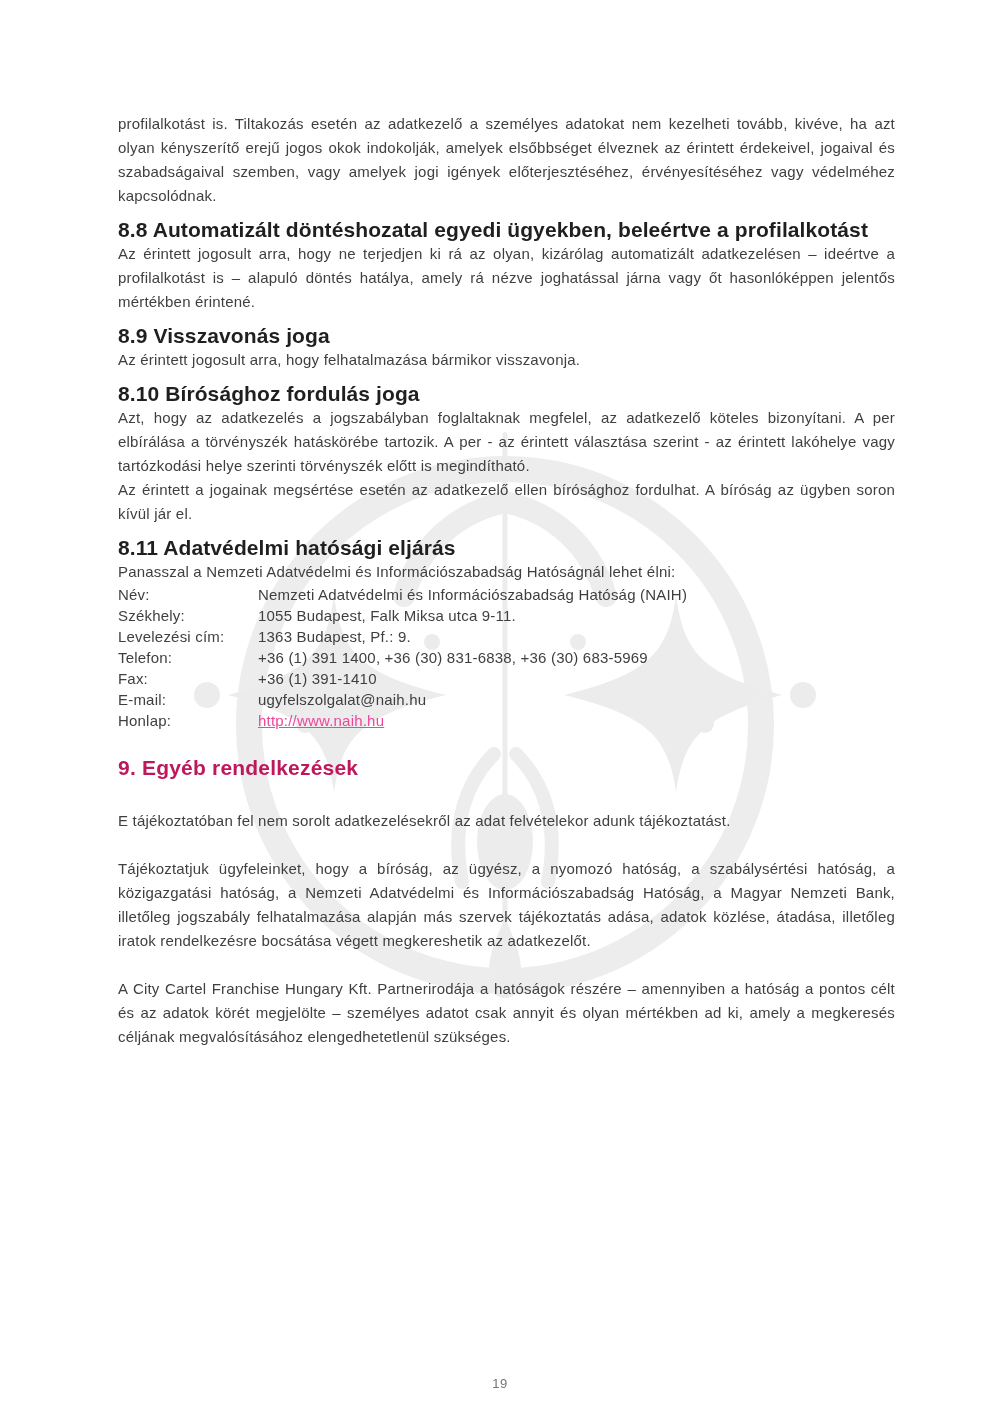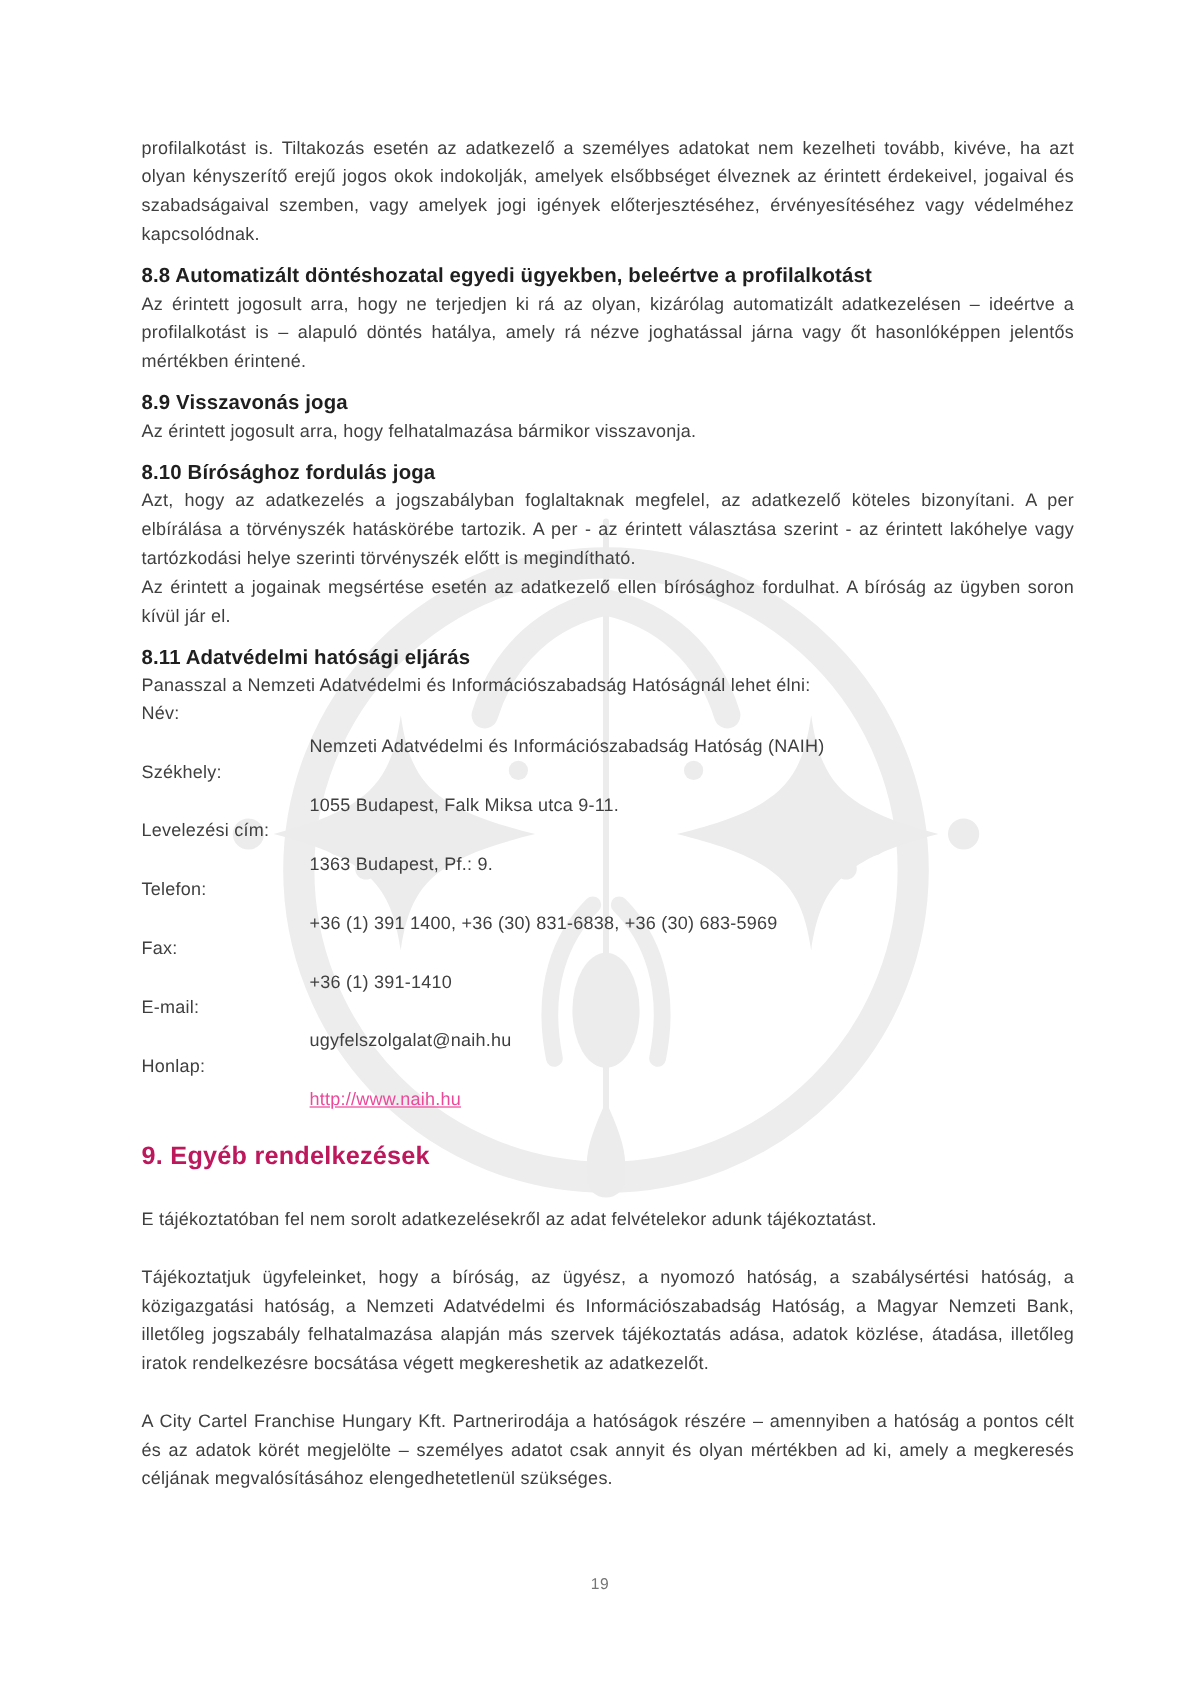--- a/index.html
+++ b/index.html
@@ -33,56 +33,56 @@
     padding: 112px 105px 0 118px;
     font-size: 15px;
     line-height: 24px;
     letter-spacing: 0.2px;
   }
   p.body-par {
     text-align: justify;
   }
   .sec { margin-top: 10px; }
   h3.sec-title {
-    font-size: 17px;
+    font-size: 21px;
     line-height: 24px;
     font-weight: bold;
     color: #1f1f1f;
     letter-spacing: 0.1px;
   }
   .contact-table { margin-top: 0; }
   .contact-row {
     display: flex;
     line-height: 21px;
   }
   .contact-label {
     width: 140px;
     flex: 0 0 140px;
   }
-  .contact-value { flex: 1; margin-top: 28px; }
+  .contact-value { flex: 1; }
   .contact-link {
     color: #ec4899;
     text-decoration: underline;
     cursor: pointer;
   }
   h2.big-title {
     margin-top: 22px;
     font-size: 21px;
     line-height: 30px;
     font-weight: bold;
     color: #be185d;
     letter-spacing: 0.2px;
   }
   .after-big { margin-top: 26px; }
   .par-gap { margin-top: 24px; }
   .page-number {
     position: absolute;
     left: 0;
     right: 0;
-    top: 1312px;
+    top: 1376px;
     text-align: center;
     font-size: 13px;
     color: #757575;
     letter-spacing: 0.5px;
     z-index: 1;
   }
 </style>
 </head>
 <body>
 

